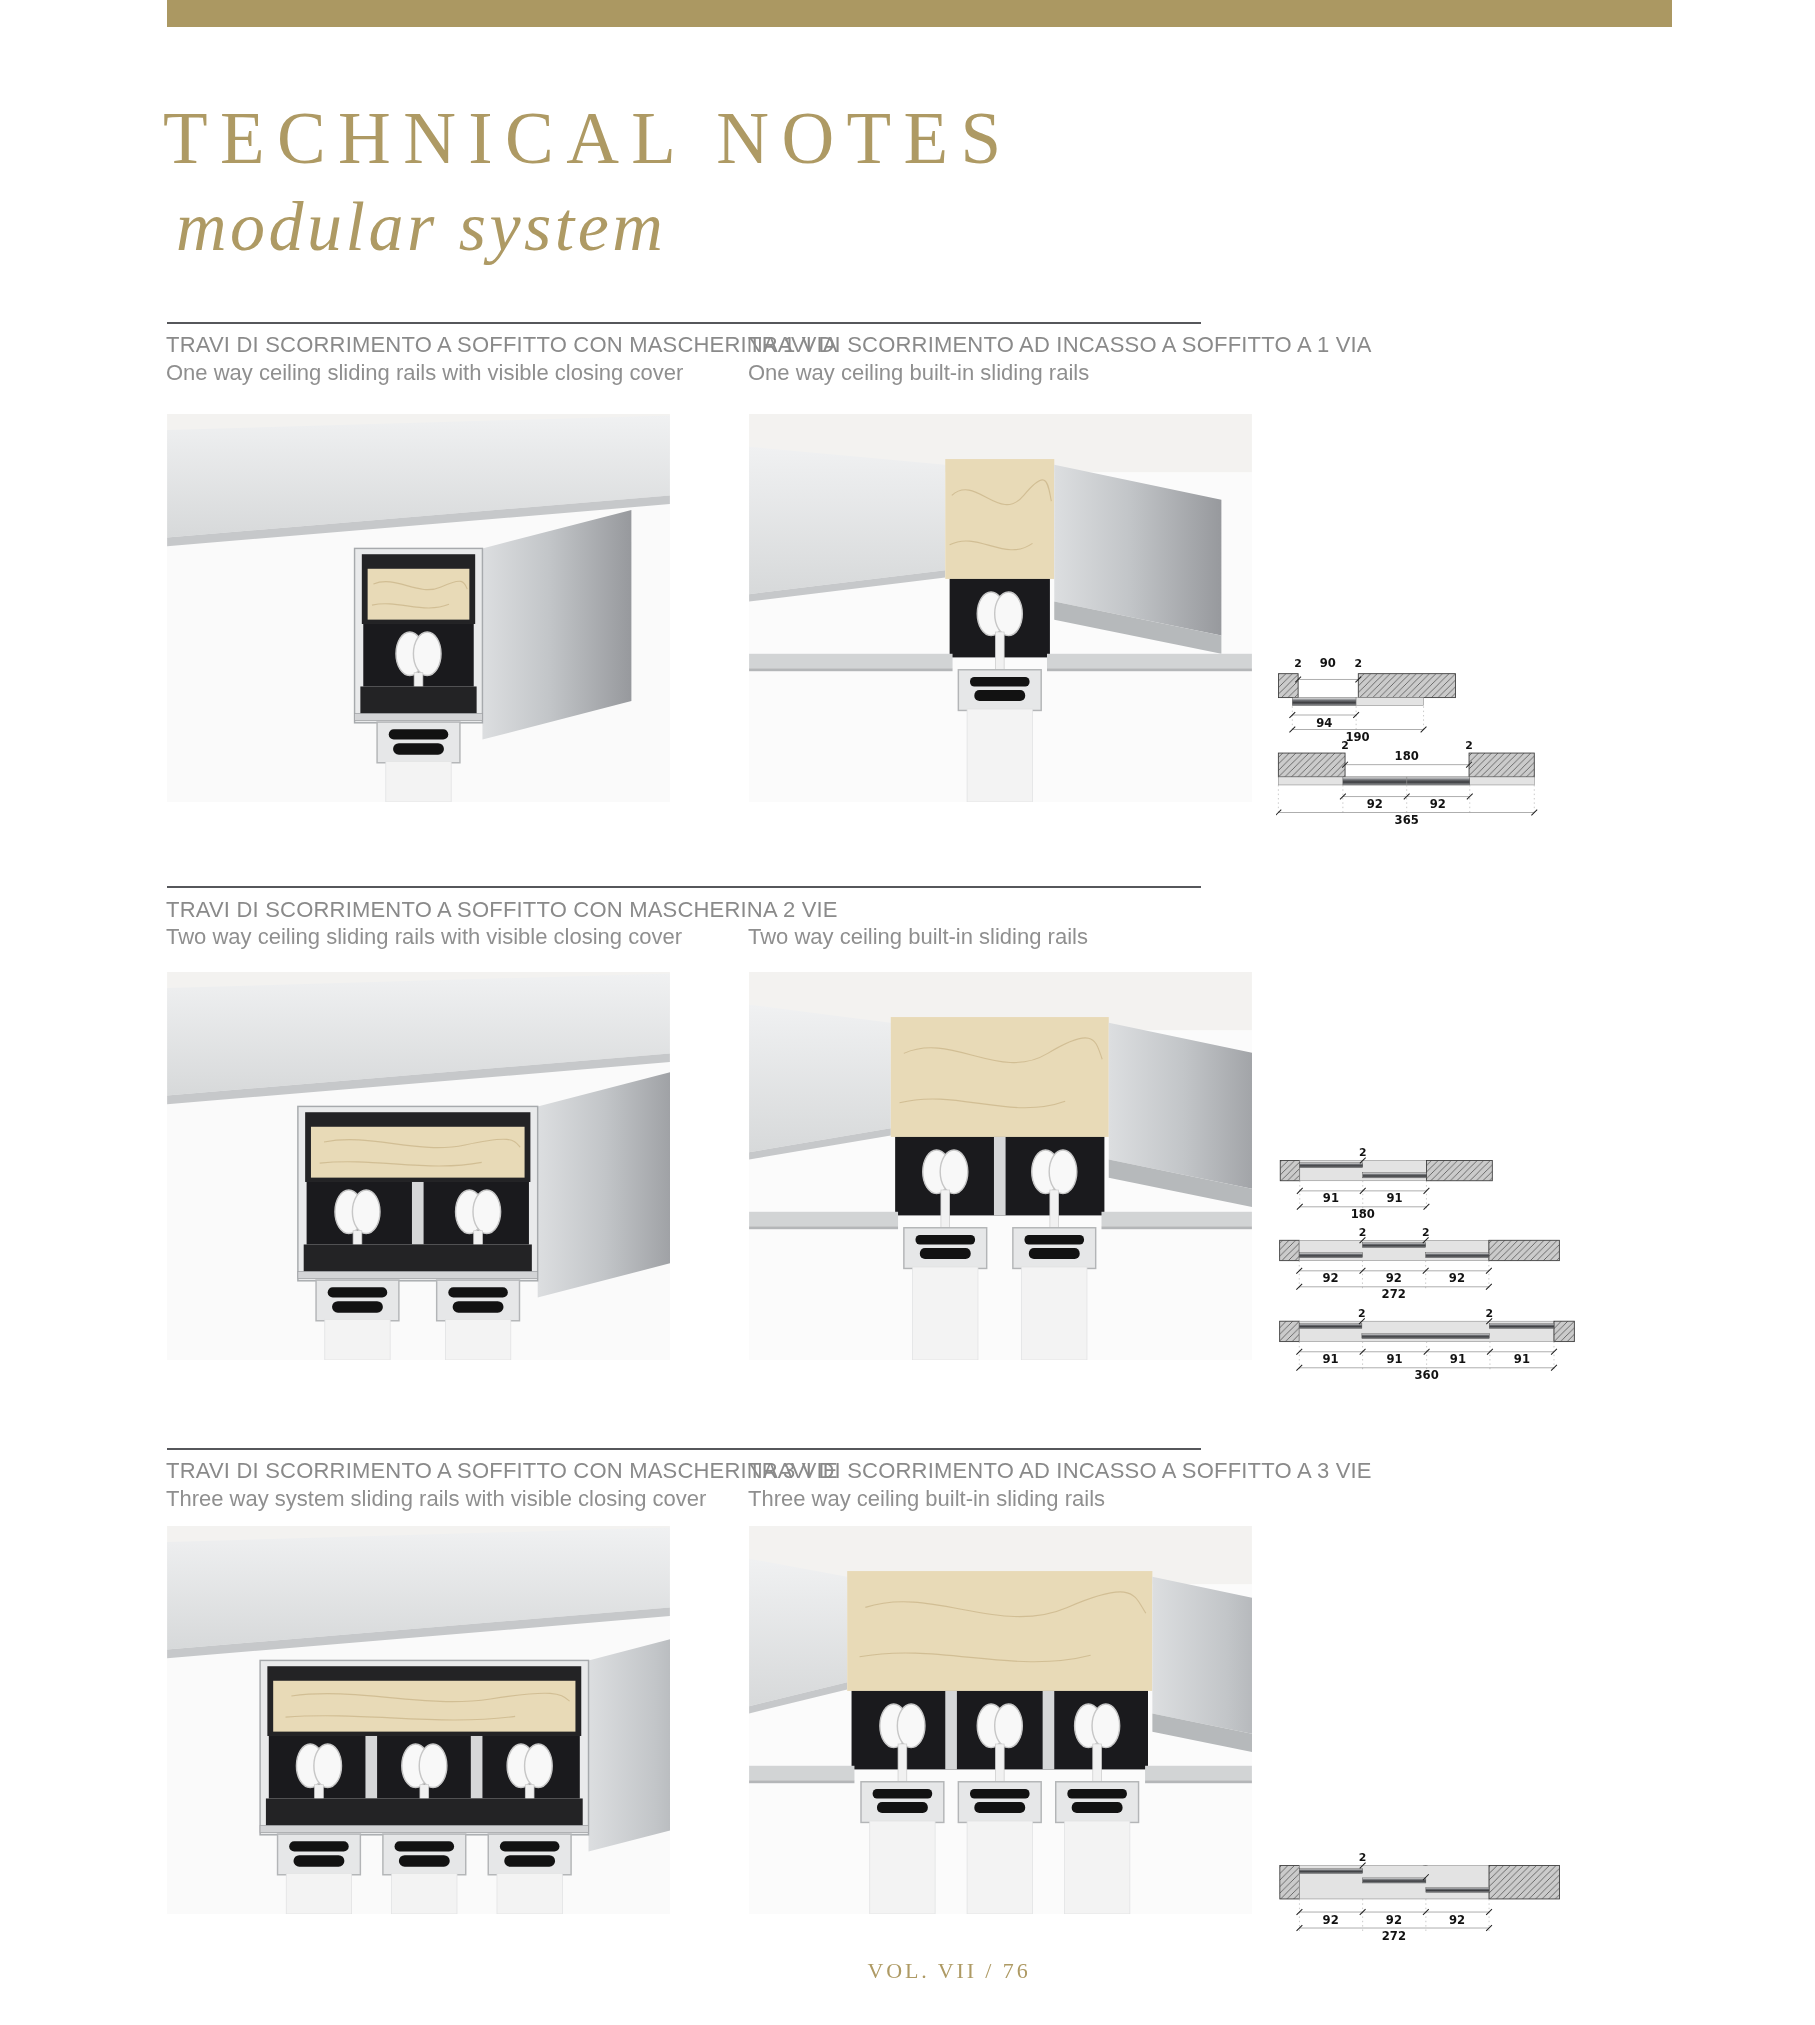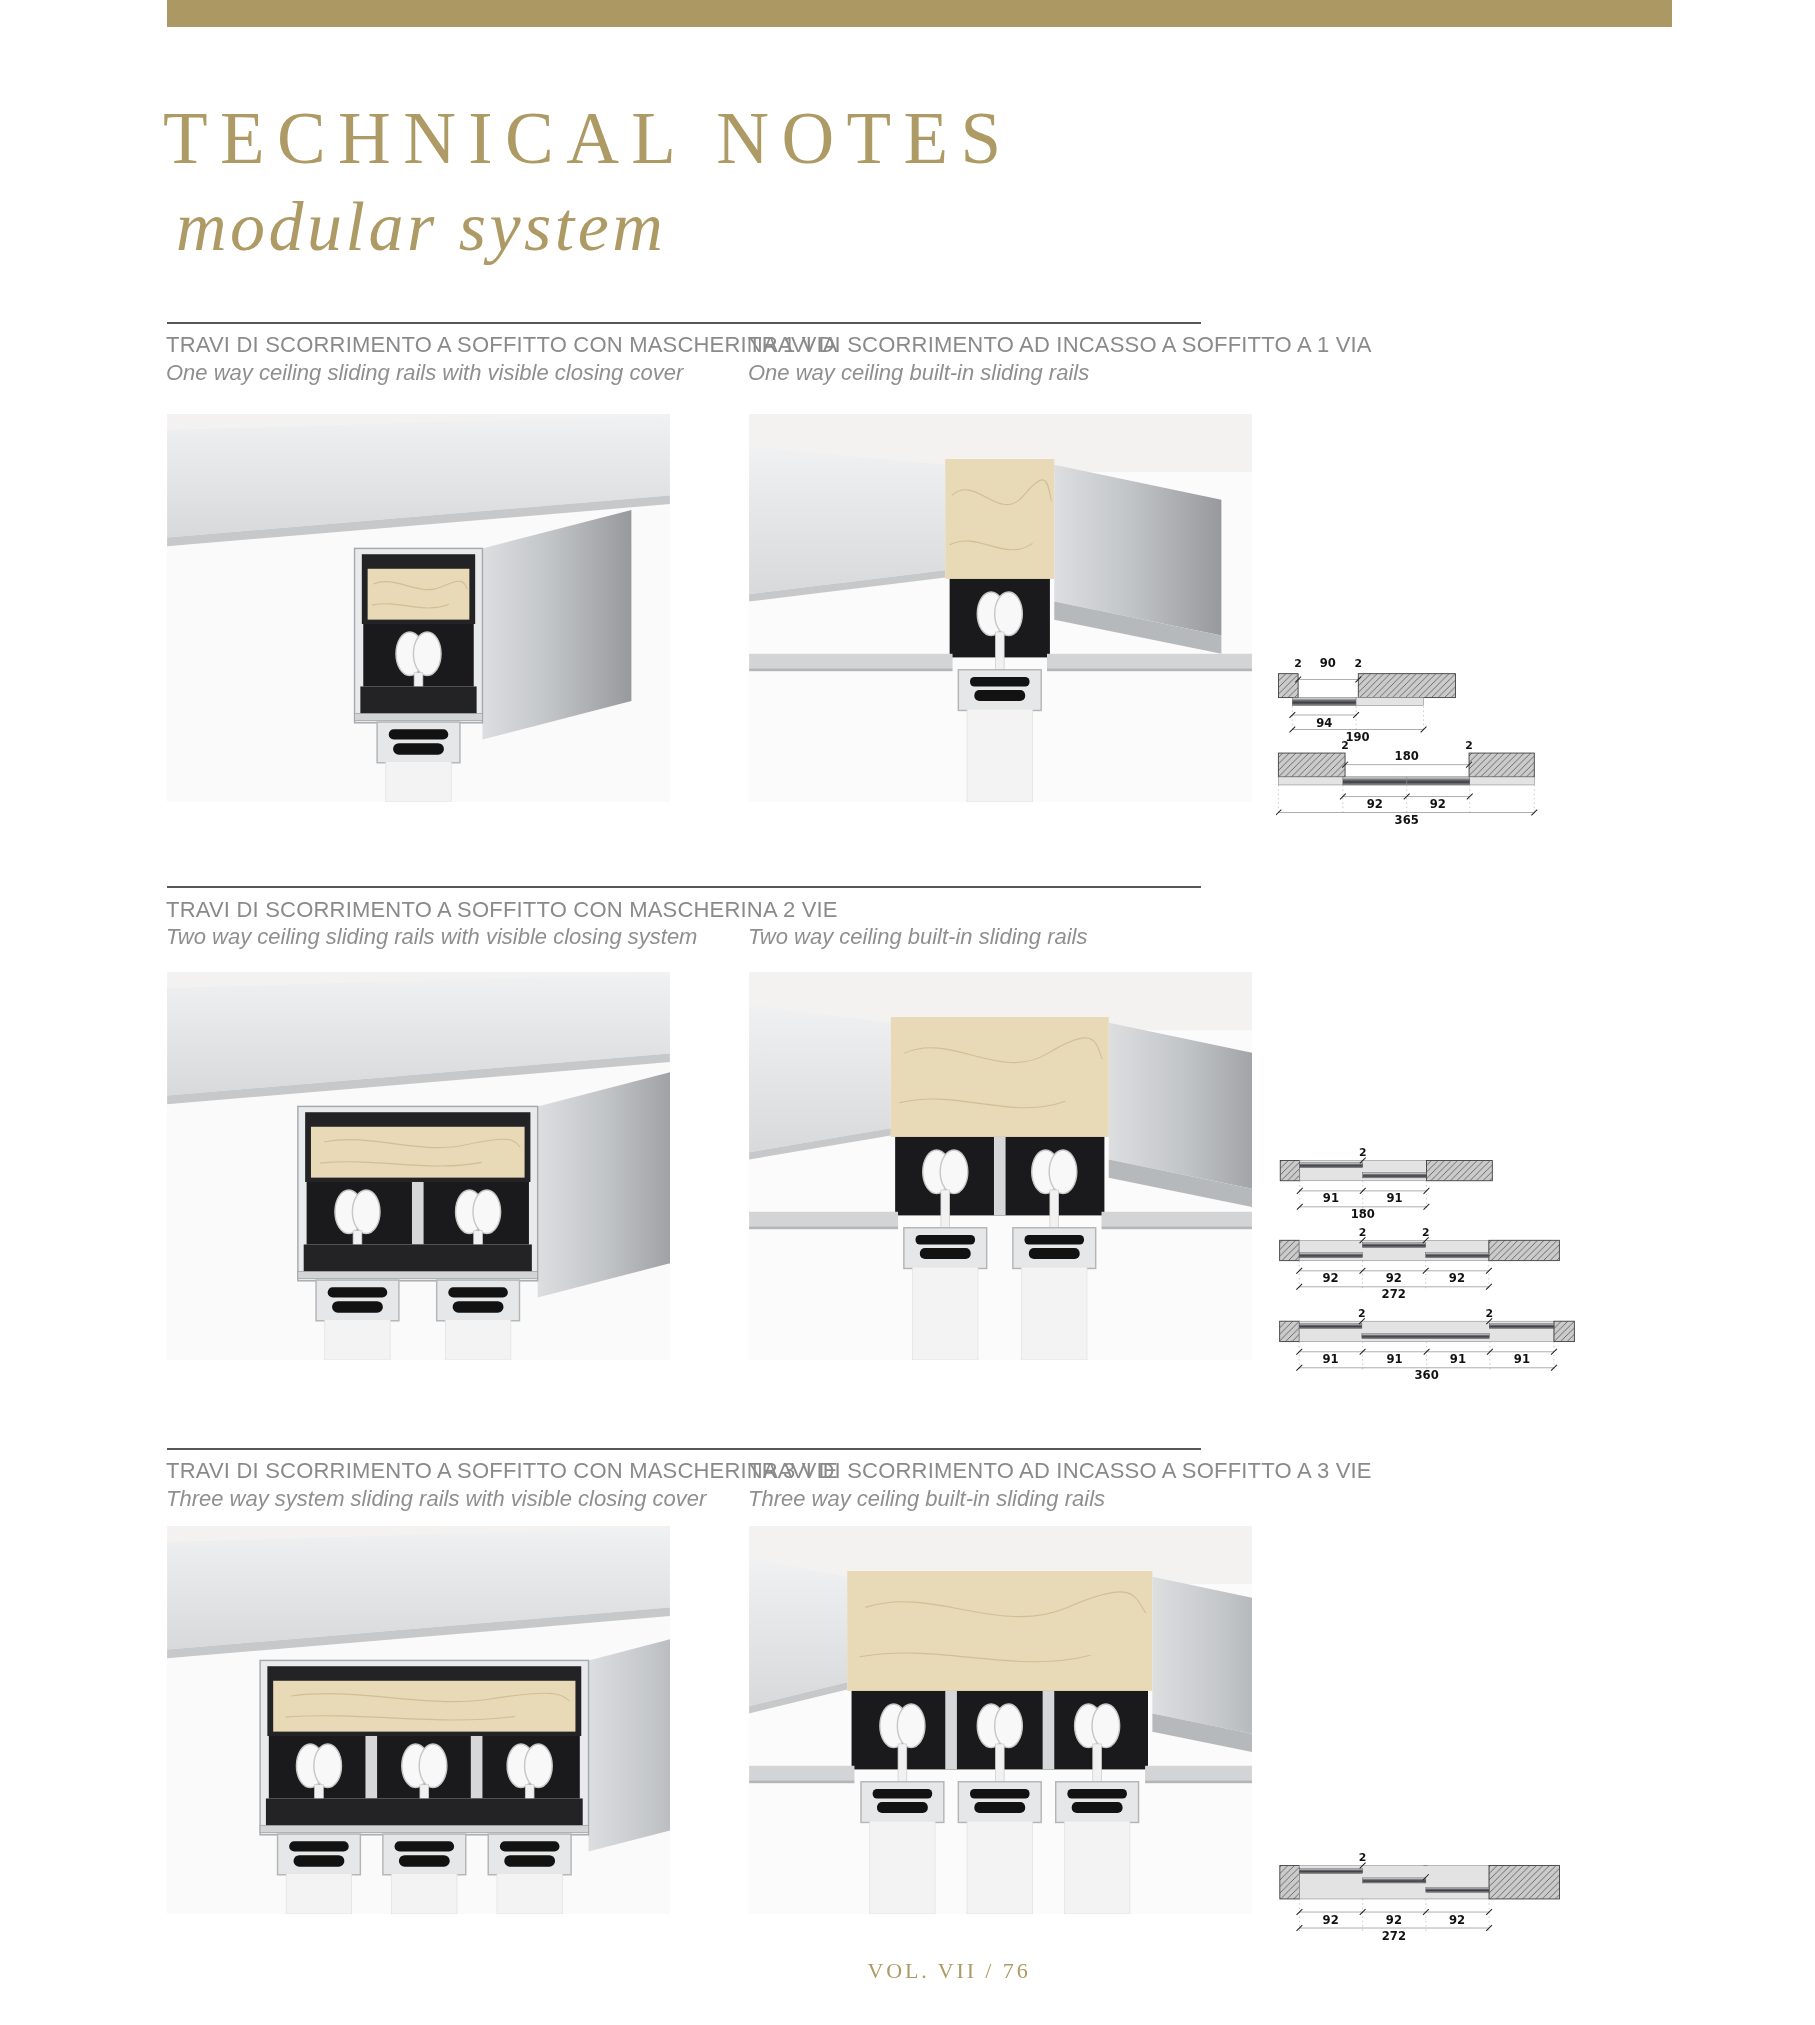--- a/index.html
+++ b/index.html
@@ -7,21 +7,21 @@
         font-family:"Liberation Sans",sans-serif;overflow:hidden;}
   .accent-bar{position:absolute;left:167px;top:0;right:0;height:27px;background:#ab9862;}
   .page-title{position:absolute;left:163px;top:102px;margin:0;
         font-family:"Liberation Serif",serif;font-weight:400;font-size:73px;
         letter-spacing:0.17em;color:#ae9a64;line-height:1;white-space:nowrap;}
   .page-subtitle{position:absolute;left:164px;top:180px;margin:12px;
         font-family:"Liberation Serif",serif;font-weight:400;font-style:italic;font-size:70px;
         letter-spacing:0.05em;color:#ae9a64;line-height:1;white-space:nowrap;}
   .rule{position:absolute;left:167px;width:1034px;height:2.2px;background:#56575b;}
   .sec-title{position:absolute;font-size:22px;color:#8a8a8a;letter-spacing:0.2px;white-space:nowrap;line-height:1.2;}
-  .sec-sub{position:absolute;font-size:22px;font-style:italic;color:#8f8f8f;white-space:nowrap;line-height:1.2;}
+  .sec-sub{position:absolute;font-size:22px;color:#8f8f8f;white-space:nowrap;line-height:1.2;}
   .render{position:absolute;width:503px;height:388px;background:#fafafa;}
   .diagram{position:absolute;}
   .footer{position:absolute;top:1958px;left:949px;transform:translateX(-50%);
         font-family:"Liberation Serif",serif;font-size:22px;letter-spacing:2.9px;
         color:#ae9a64;white-space:nowrap;}
   
   .dl{stroke:#8f8f8f;stroke-width:1;fill:none}
   .tk{stroke:#222;stroke-width:1.4;fill:none}
   .ext{stroke:#b5b5b5;stroke-width:1;stroke-dasharray:2,4;fill:none}
   .dt{font-family:"DejaVu Sans",sans-serif;font-weight:bold;font-size:16px;fill:#121212;text-anchor:middle}
@@ -164,21 +164,21 @@
     <path class="tk" d="M88,82 L96,74 M176,82 L184,74 M263,82 L271,74"></path>
     <text class="dt" x="136" y="94">92</text>
     <text class="dt" x="223" y="94">92</text>
     <path class="dl" d="M3,100 L356,100"></path>
     <path class="tk" d="M-1,104 L7,96 M352,104 L360,96"></path>
     <text class="dt" x="180" y="116">365</text>
   </svg>
 
   <div class="rule" style="top:886px"></div>
   <div class="sec-title" style="left:166px;top:897px">TRAVI DI SCORRIMENTO A SOFFITTO CON MASCHERINA 2 VIE</div>
-  <div class="sec-sub" style="left:166px;top:924px">Two way ceiling sliding rails with visible closing system</div>
+  <div class="sec-sub" style="left:166px;top:924px">Two way ceiling sliding rails with visible closing cover</div>
   <div class="sec-sub" style="left:748px;top:924px">Two way ceiling built-in sliding rails</div>
 
   <svg class="render" style="left:167px;top:972px" viewBox="0 0 692 534">
     <rect width="692" height="534" fill="#fafafa"></rect>
     <rect class="wall" x="0" y="0" width="692" height="55"></rect>
     <polygon class="slab" points="0,22 692,2 692,112 0,170"></polygon>
     <polygon class="slabshade" points="0,170 692,112 692,124 0,182"></polygon>
     <polygon class="face" points="510,185 715,132 715,395 510,448"></polygon>
     <rect class="shell" x="180" y="185" width="330" height="240"></rect>
     <rect class="blackzone" x="190" y="193" width="310" height="96"></rect>

